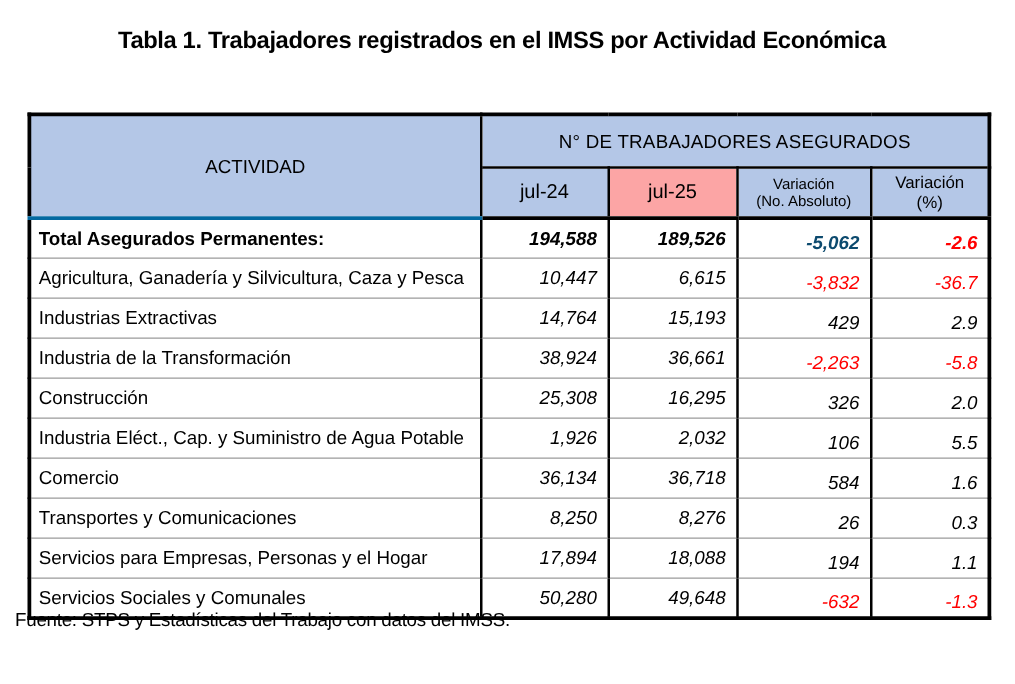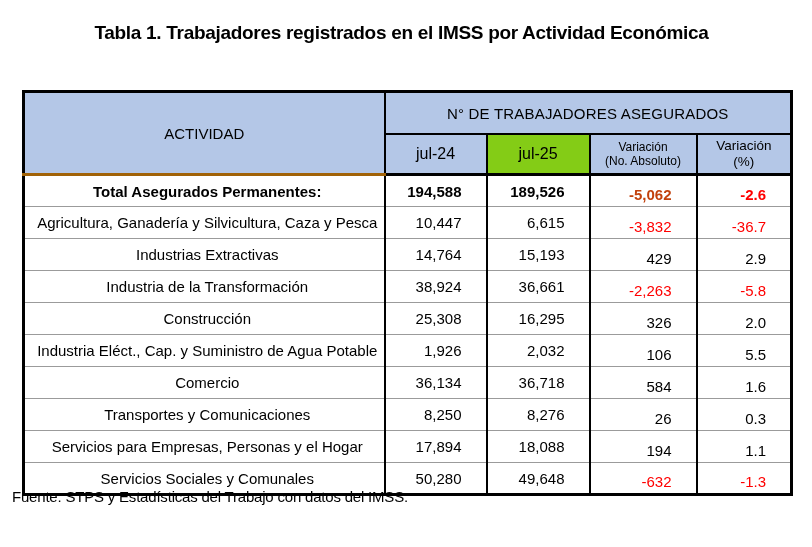--- a/index.html
+++ b/index.html
@@ -46,21 +46,21 @@
 
   
   thead th {
     font-weight: normal;
     text-align: center;
     vertical-align: middle;
   }
   th.h-activity {
     font-size: 15px;
     border-right: 2px solid #000;
-    border-bottom: 3px solid #a16207;
+    border-bottom: 3px solid #0369a1;
   }
   th.h-group {
     font-size: 15px;
     height: 40px;
     border-bottom: 2px solid #000;
     letter-spacing: 0.2px;
   }
   tr.subhead th {
     height: 38px;
     border-bottom: 3px solid #000;
@@ -80,26 +80,27 @@
 
   
   tbody tr { height: 32px; }
   tbody td {
     font-size: 15px;
     border-top: 1px solid #9b9b9b;
     vertical-align: middle;
   }
   tbody td + td { border-left: 2px solid #000; }
   tbody td.act {
-    text-align: center;
+    text-align: left;
     padding-left: 6px;
   }
   tbody td.num {
     text-align: right;
-    padding-right: 24px;
+    padding-right: 8px;
+    font-style: italic;
   }
   tbody td.low {
     vertical-align: bottom;
     padding-bottom: 3px;
   }
   tbody tr.bold td { font-weight: bold; }
 
   
   .source-note {
     position: absolute;
@@ -124,33 +125,33 @@
     <col style="width:107px">
     <col style="width:95px">
   </colgroup>
   <thead>
     <tr>
       <th class="h-activity" rowspan="2" style="background: rgb(180, 199, 231);">ACTIVIDAD</th>
       <th class="h-group" colspan="4" style="background: rgb(180, 199, 231);">N° DE TRABAJADORES ASEGURADOS</th>
     </tr>
     <tr class="subhead">
       <th class="h-jul" style="background: rgb(180, 199, 231);">jul-24</th>
-      <th class="h-jul" style="background: #84cc16;">jul-25</th>
+      <th class="h-jul" style="background: #fca5a5;">jul-25</th>
       <th class="h-var-abs" style="background: rgb(180, 199, 231);">Variación
 (No. Absoluto)</th>
       <th class="h-var-pct" style="background: rgb(180, 199, 231);">Variación
 (%)</th>
     </tr>
   </thead>
   <tbody id="table-body">
       <tr class="bold">
     <td class="act">Total Asegurados Permanentes:</td>
     <td class="num">194,588</td>
     <td class="num">189,526</td>
-    <td class="num low" style="color: #c2410c; margin-left: 47px;">-5,062</td>
+    <td class="num low" style="color: #0c4a6e; margin-left: 47px;">-5,062</td>
     <td class="num low" style="color: rgb(255, 0, 0);">-2.6</td>
   </tr>
       <tr>
     <td class="act">Agricultura, Ganadería y Silvicultura, Caza y Pesca</td>
     <td class="num">10,447</td>
     <td class="num">6,615</td>
     <td class="num low" style="color: rgb(255, 0, 0);">-3,832</td>
     <td class="num low" style="color: rgb(255, 0, 0);">-36.7</td>
   </tr>
       <tr>

